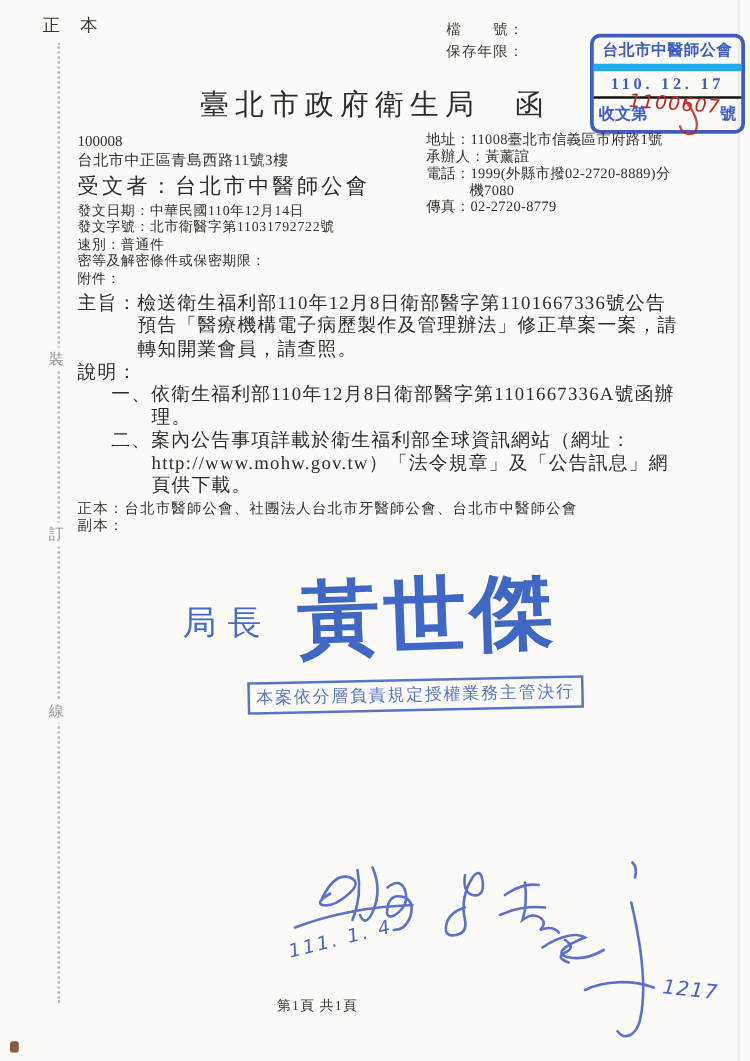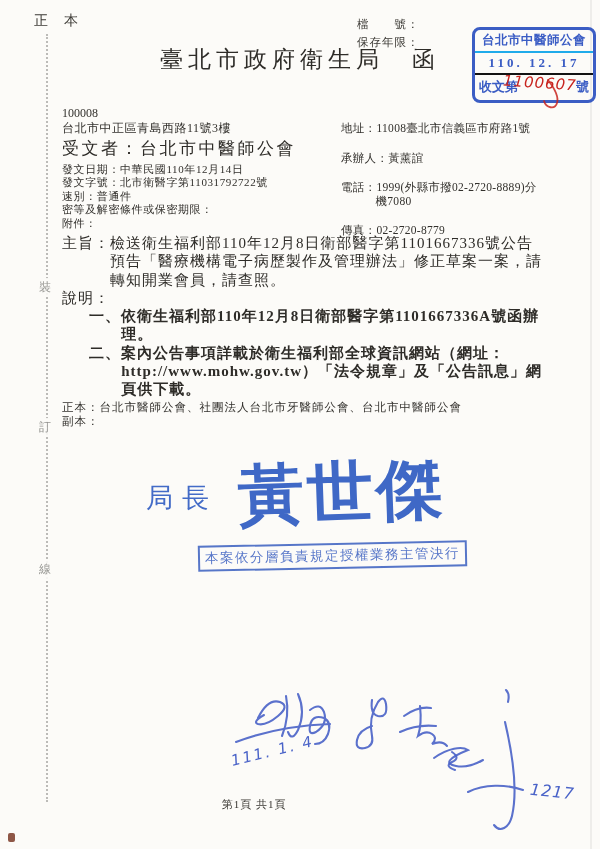--- a/index.html
+++ b/index.html
@@ -12,45 +12,45 @@
   .scan-streak { position:absolute; top:0; right:8px; width:2px; height:849px;
     background:rgba(120,120,120,.10); }
   .copy-label { position:absolute; left:34px; top:12px; font-size:14px;
     letter-spacing:16px; color:#3a3833; }
   .file-block { position:absolute; left:357px; top:15px; font-size:11.5px;
     line-height:18px; letter-spacing:1px; color:#3a3833; }
   .receipt-stamp { position:absolute; left:472px; top:27px; width:118px;
     border:3px solid #2b50c0; border-radius:8px; color:#2b50c0;
     font-weight:bold; opacity:.92; }
   .rs-row { text-align:center; padding:2px 2px; font-size:12.5px; }
-  .rs-org { border-bottom:2px solid #0ea5e9; letter-spacing:0.5px; }
+  .rs-org { border-bottom:6px solid #0ea5e9; letter-spacing:0.5px; }
   .rs-date { border-bottom:2px solid #000000; letter-spacing:3px; font-size:13px; }
   .rs-no { display:flex; justify-content:space-between; padding:3px 4px 4px 4px;
     font-size:13px; }
   .receipt-number { position:absolute; left:503px; top:74px; font-size:15px;
     color:#c8241e; transform:rotate(4deg); font-style:italic;
     letter-spacing:1px; font-family:"DejaVu Sans",sans-serif; }
-  .doc-title { position:absolute; left:0; top:44px; width:600px; margin:0;
+  .doc-title { position:absolute; left:0; top:68px; width:600px; margin:0;
     text-align:center; font-size:23px; font-weight:normal; letter-spacing:5px;
     color:#2e2c28; }
   .addr-zip { position:absolute; left:62px; top:106px; font-size:12px; }
   .addr-street { position:absolute; left:62px; top:120px; font-size:12px;
     letter-spacing:.5px; }
   .recipient { position:absolute; left:62px; top:137px; font-size:17px;
     letter-spacing:2.5px; color:#2e2c28; }
   .meta-block { position:absolute; left:62px; top:163px; font-size:11px;
     line-height:13.4px; letter-spacing:.6px; }
   .contact-block { position:absolute; left:341px; top:106px; width:198px;
     font-size:11.5px; line-height:13.5px; letter-spacing:.3px; }
-  .contact-line { padding-left:3em; text-indent:-3em;margin-top:16px; }
+  .contact-line { padding-left:3em; text-indent:-3em; }
   .contact-line.no-wrap { white-space:nowrap; }
   .body-block { position:absolute; left:62px; top:234px; width:486px;
     font-size:15px; line-height:18.3px; letter-spacing:1px; color:#2e2c28; }
   .hang-subject { padding-left:3.2em; text-indent:-3.2em; }
-  .expl-item { margin-left:27px; padding-left:2.15em; text-indent:-2.15em;font-weight:bold; }
+  .expl-item { margin-left:27px; padding-left:2.15em; text-indent:-2.15em; }
   .copies-block { position:absolute; left:62px; top:400px; font-size:11.5px;
     line-height:14px; letter-spacing:1px; }
   .sig-title { position:absolute; left:146px; top:480px; font-size:27px;
     color:#2f5cc2; letter-spacing:9px; opacity:.9; }
   .sig-name { position:absolute; left:238px; top:448px; font-size:66px;
     font-weight:bold; color:#2f5cc2; letter-spacing:3px;
     transform:rotate(-2deg); opacity:.92; }
   .auth-stamp { position:absolute; left:198px; top:543px; border:2px solid #3a5fc0;
     padding:2px 5px; font-size:13.5px; letter-spacing:1.5px; color:#3a5fc0;
     transform:rotate(-1.2deg); opacity:.85; }

